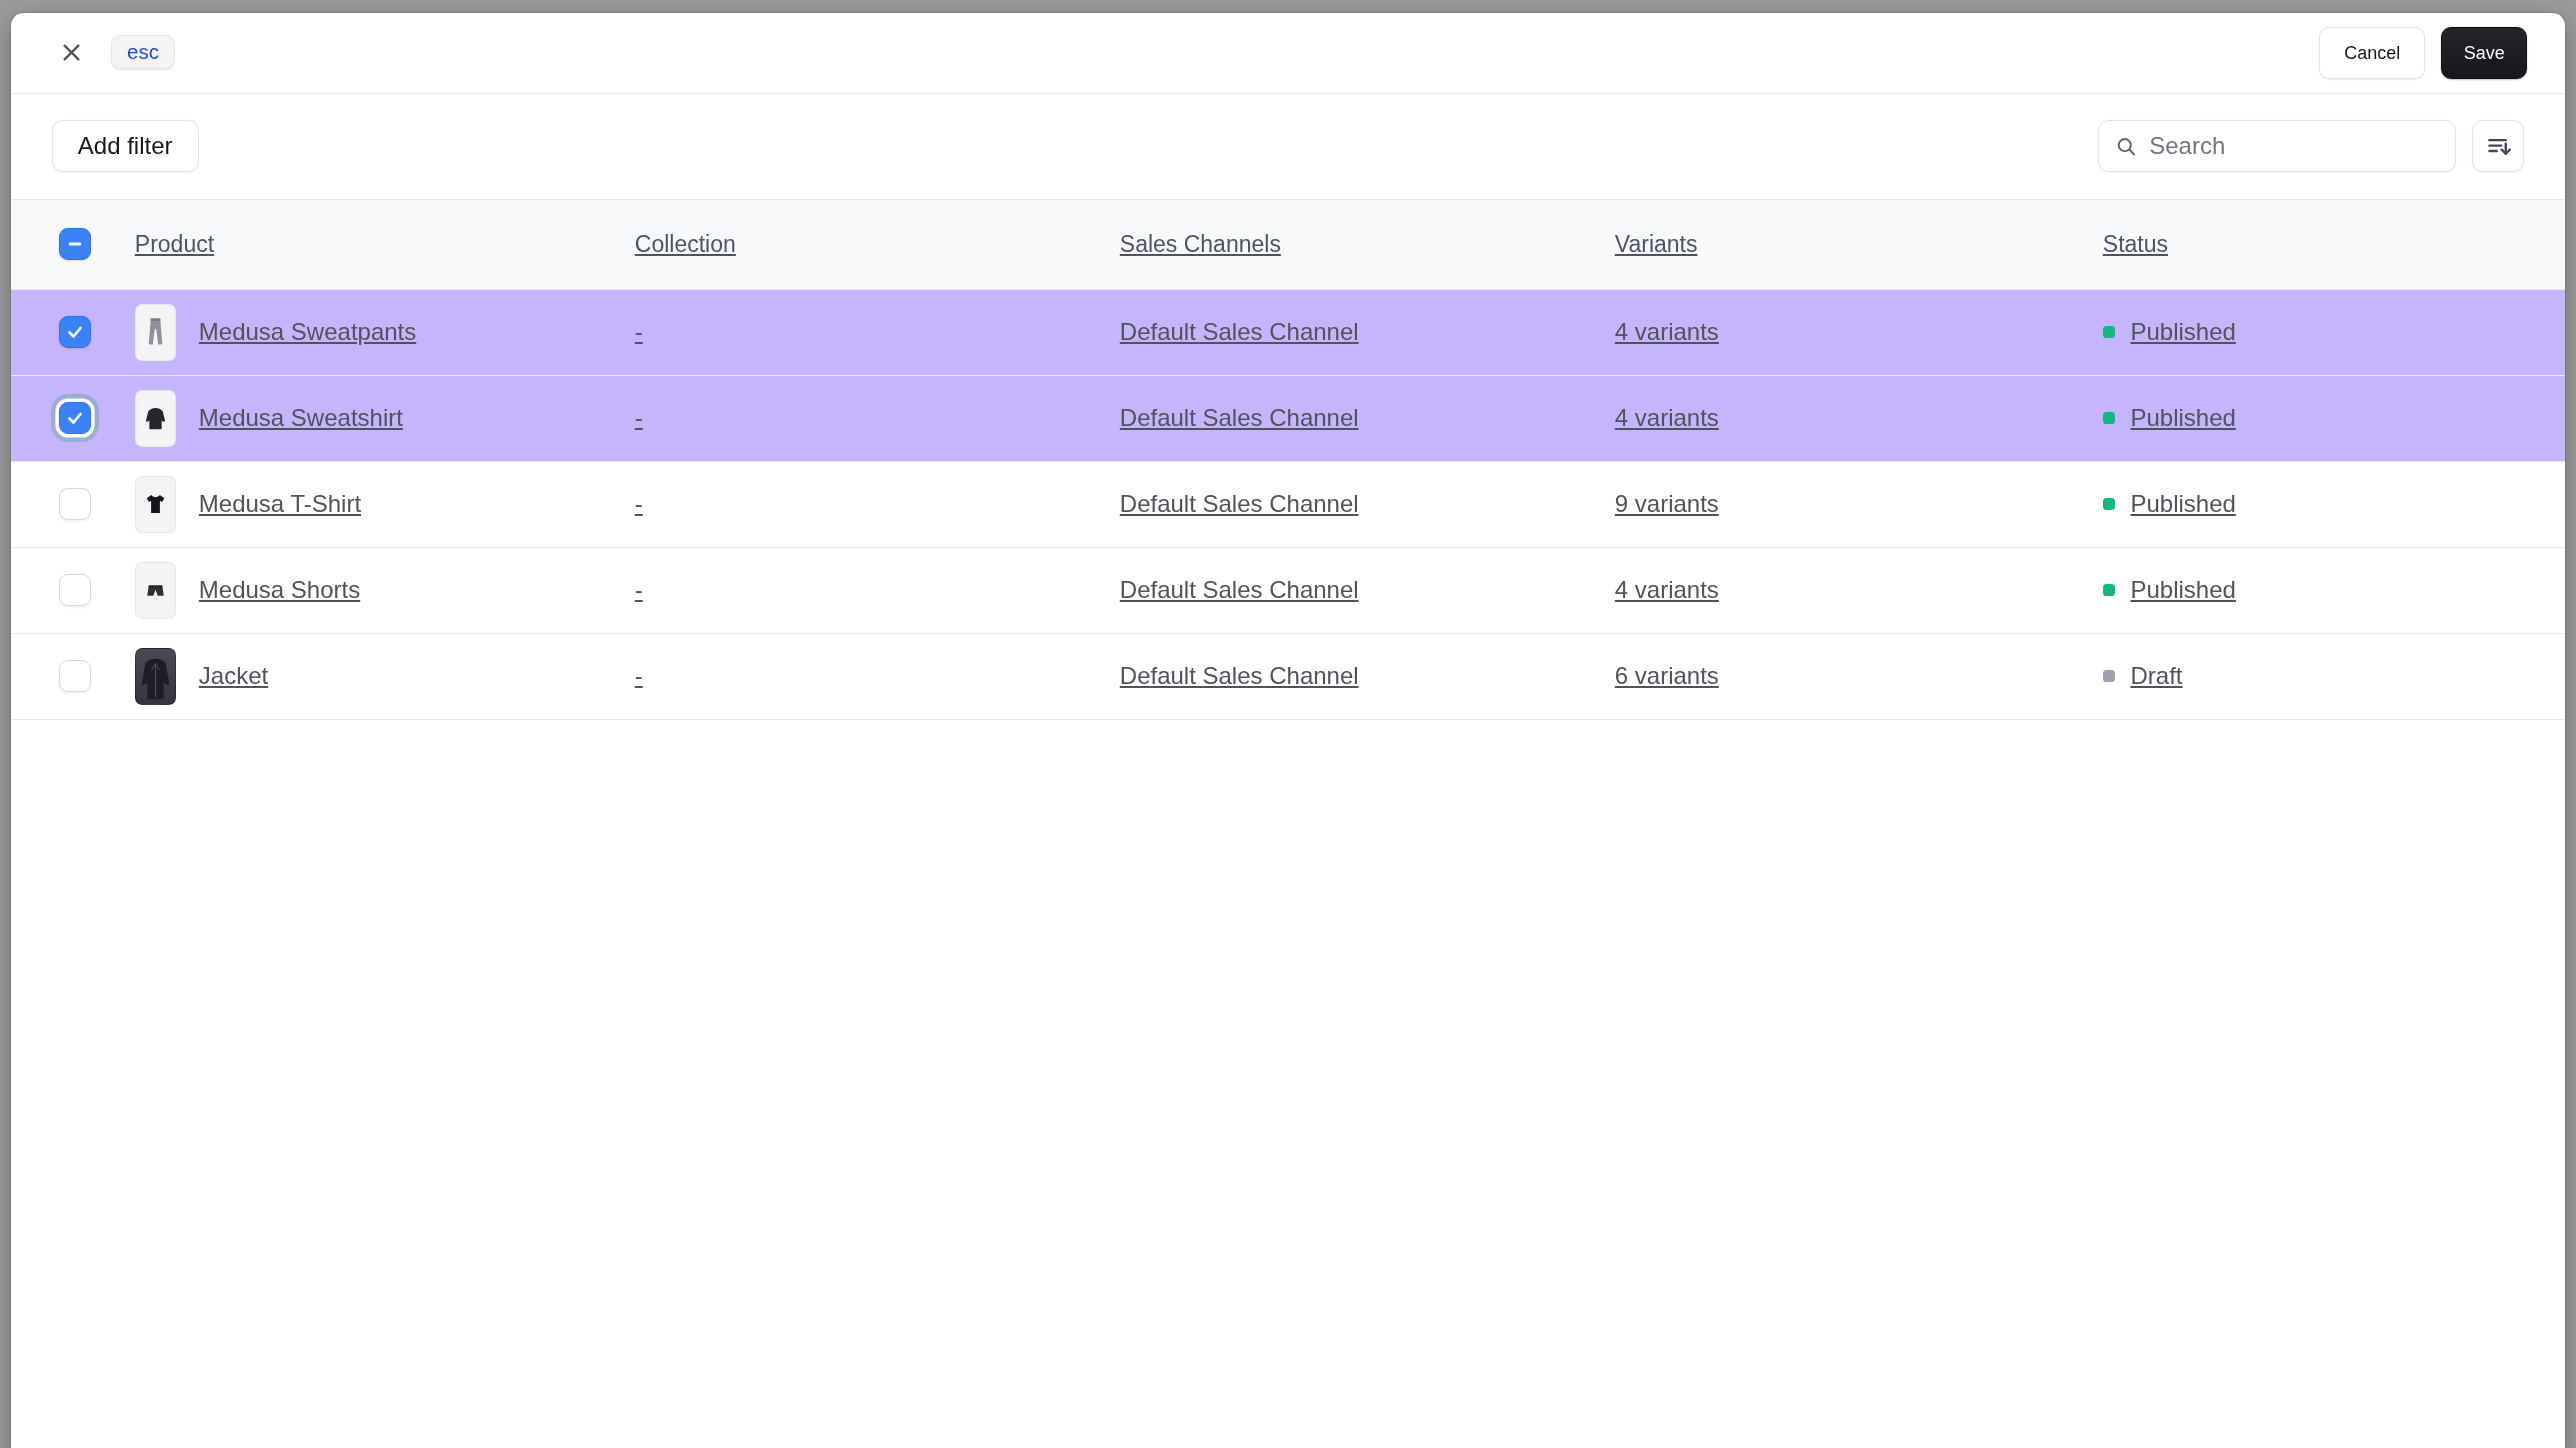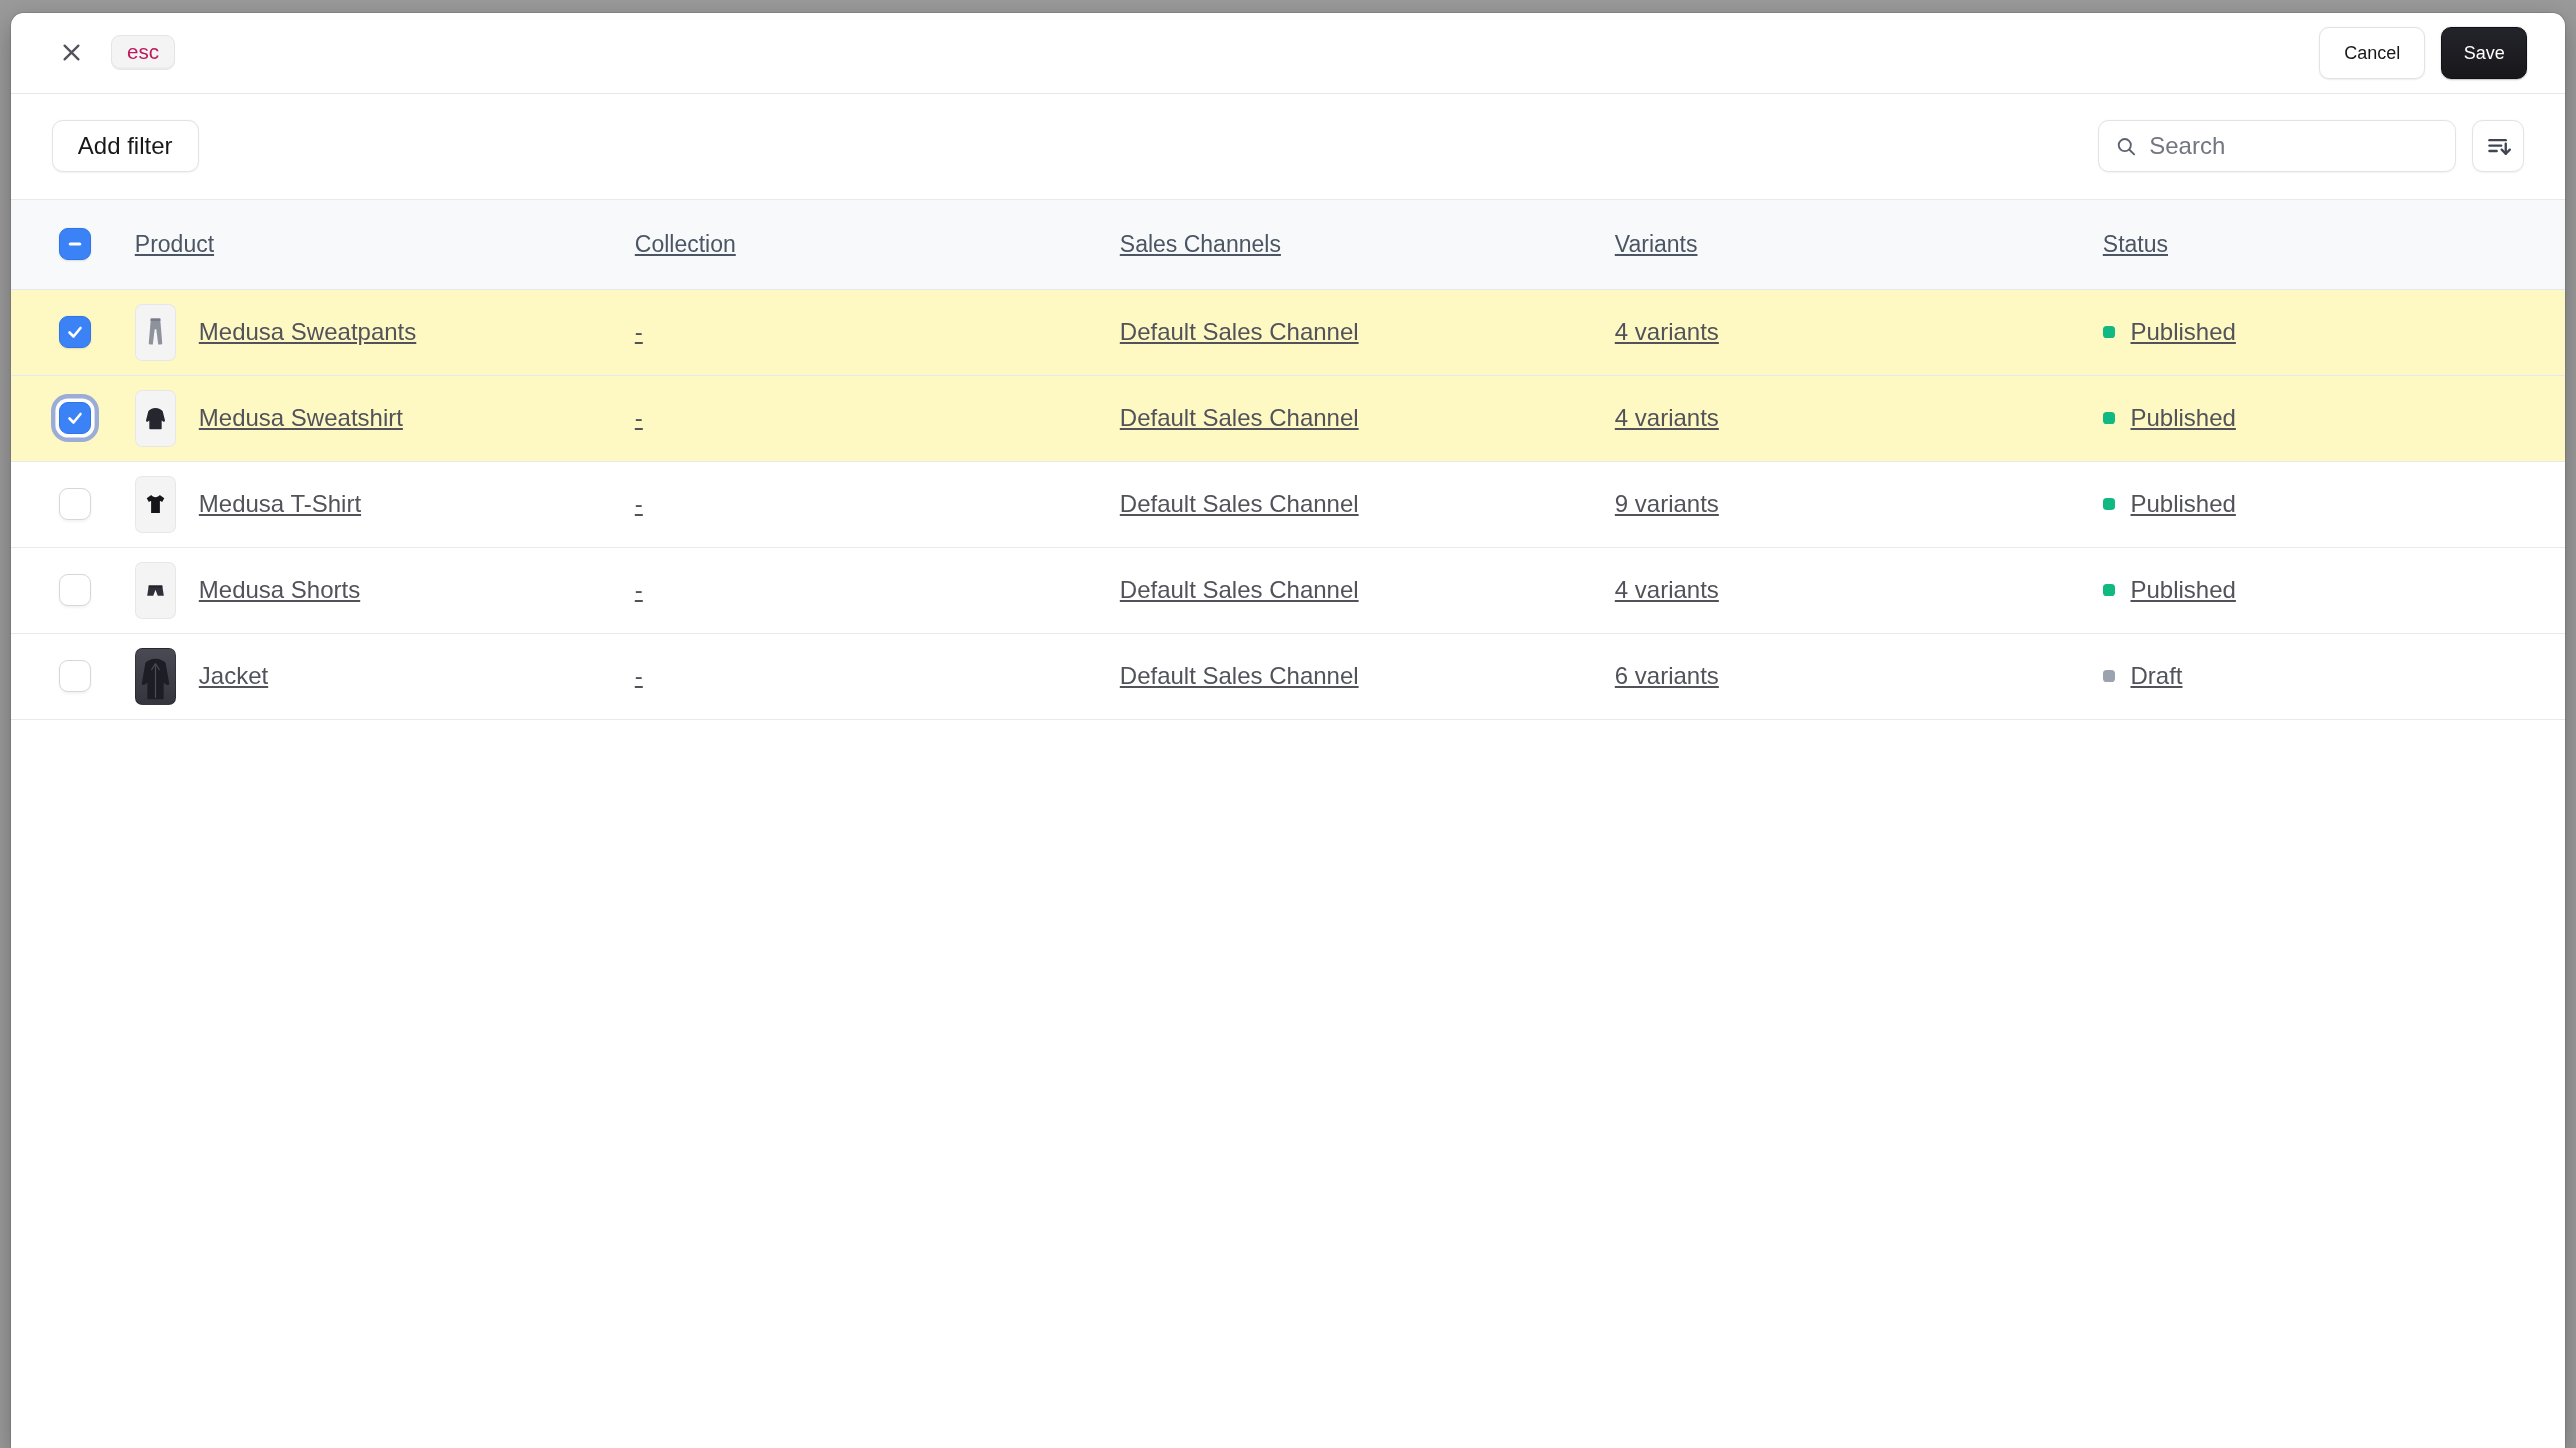--- a/index.html
+++ b/index.html
@@ -27,21 +27,21 @@
     border-bottom:0.9px solid #e5e7eb;
   }
   .icon-btn {
     width:39px; height:39px; border:none; background:transparent;
     display:flex; align-items:center; justify-content:center;
     border-radius:9px; cursor:pointer; color:#52525b;
   }
   .kbd {
     margin-left:20px;
     background:#f4f4f5; border:0.9px solid #e4e4e7; border-radius:9px;
-    padding:6.3px 15.2px; font-size:20.6px; color:#be185d; line-height:1;
+    padding:6.3px 15.2px; font-size:20.6px; color:#1d4ed8; line-height:1;
     box-shadow:inset 0 -1.8px 0 rgba(0,0,0,0.03);
   }
   .topbar-spacer { flex:1; }
   .btn {
     height:52px; display:inline-flex; align-items:center; justify-content:center;
     border-radius:10px; font-size:18px; cursor:pointer; line-height:1;
     font-family:"Liberation Sans", sans-serif;
   }
   .btn-secondary {
     background:#ffffff; color:#18181b; border:0.9px solid #e2e3e7;
@@ -94,21 +94,21 @@
     border-bottom:0.9px solid #e8e9ec;
     font-size:24px; color:#52525b;text-decoration:underline;
   }
   .thead {
     height:91px; flex:0 0 91px;
     background:#f8f9fa;
     border-top:0.9px solid #e8e9ec;
     font-size:23px; color:#4b5563;
   }
   .tbody-row { height:86px; flex:0 0 86px; background:#ffffff; }
-  .tbody-row.selected { background:#fef9c3; }
+  .tbody-row.selected { background:#c4b5fd; }
 
   .cell-product { display:flex; align-items:center; gap:23px; }
   .thumb {
     width:41px; height:57px; border-radius:7.2px;
     background:#f4f4f5; border:0.9px solid rgba(0,0,0,0.05);
     display:flex; align-items:center; justify-content:center; overflow:hidden;
     flex:0 0 41px;
   }
   .thumb.full { background:linear-gradient(#4a4a55,#35353e); border-color:rgba(0,0,0,0.25); }
 

